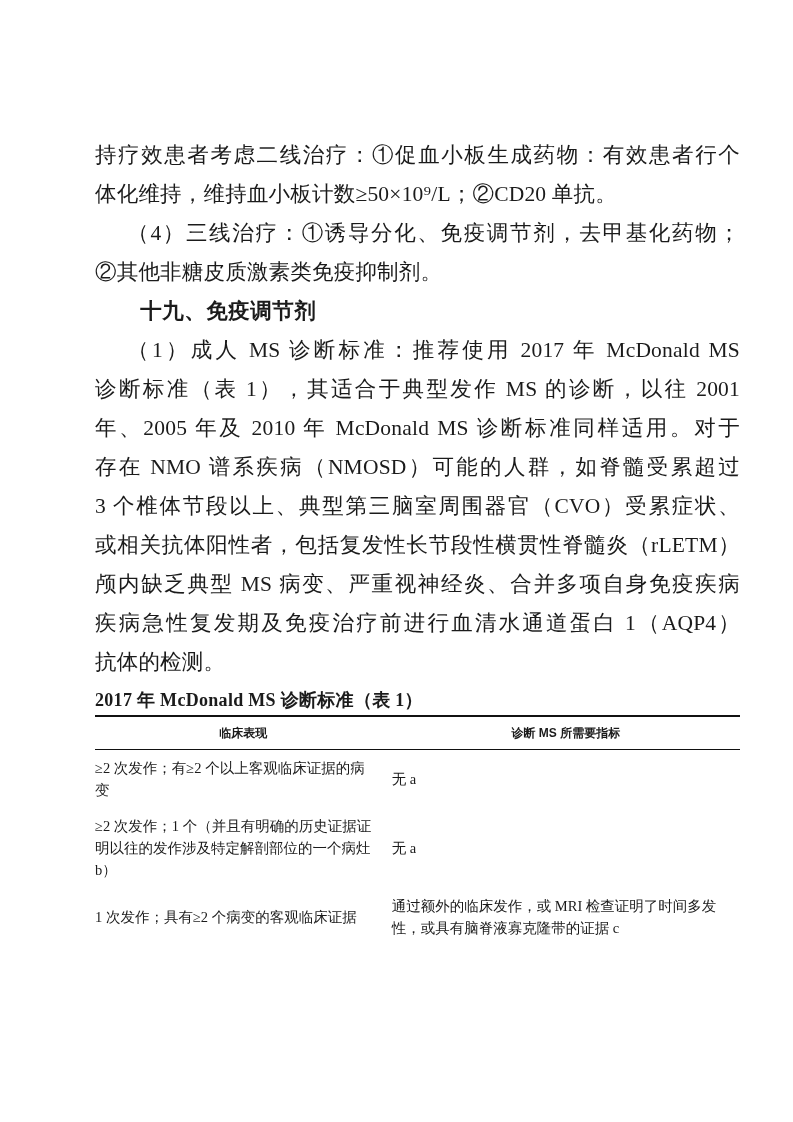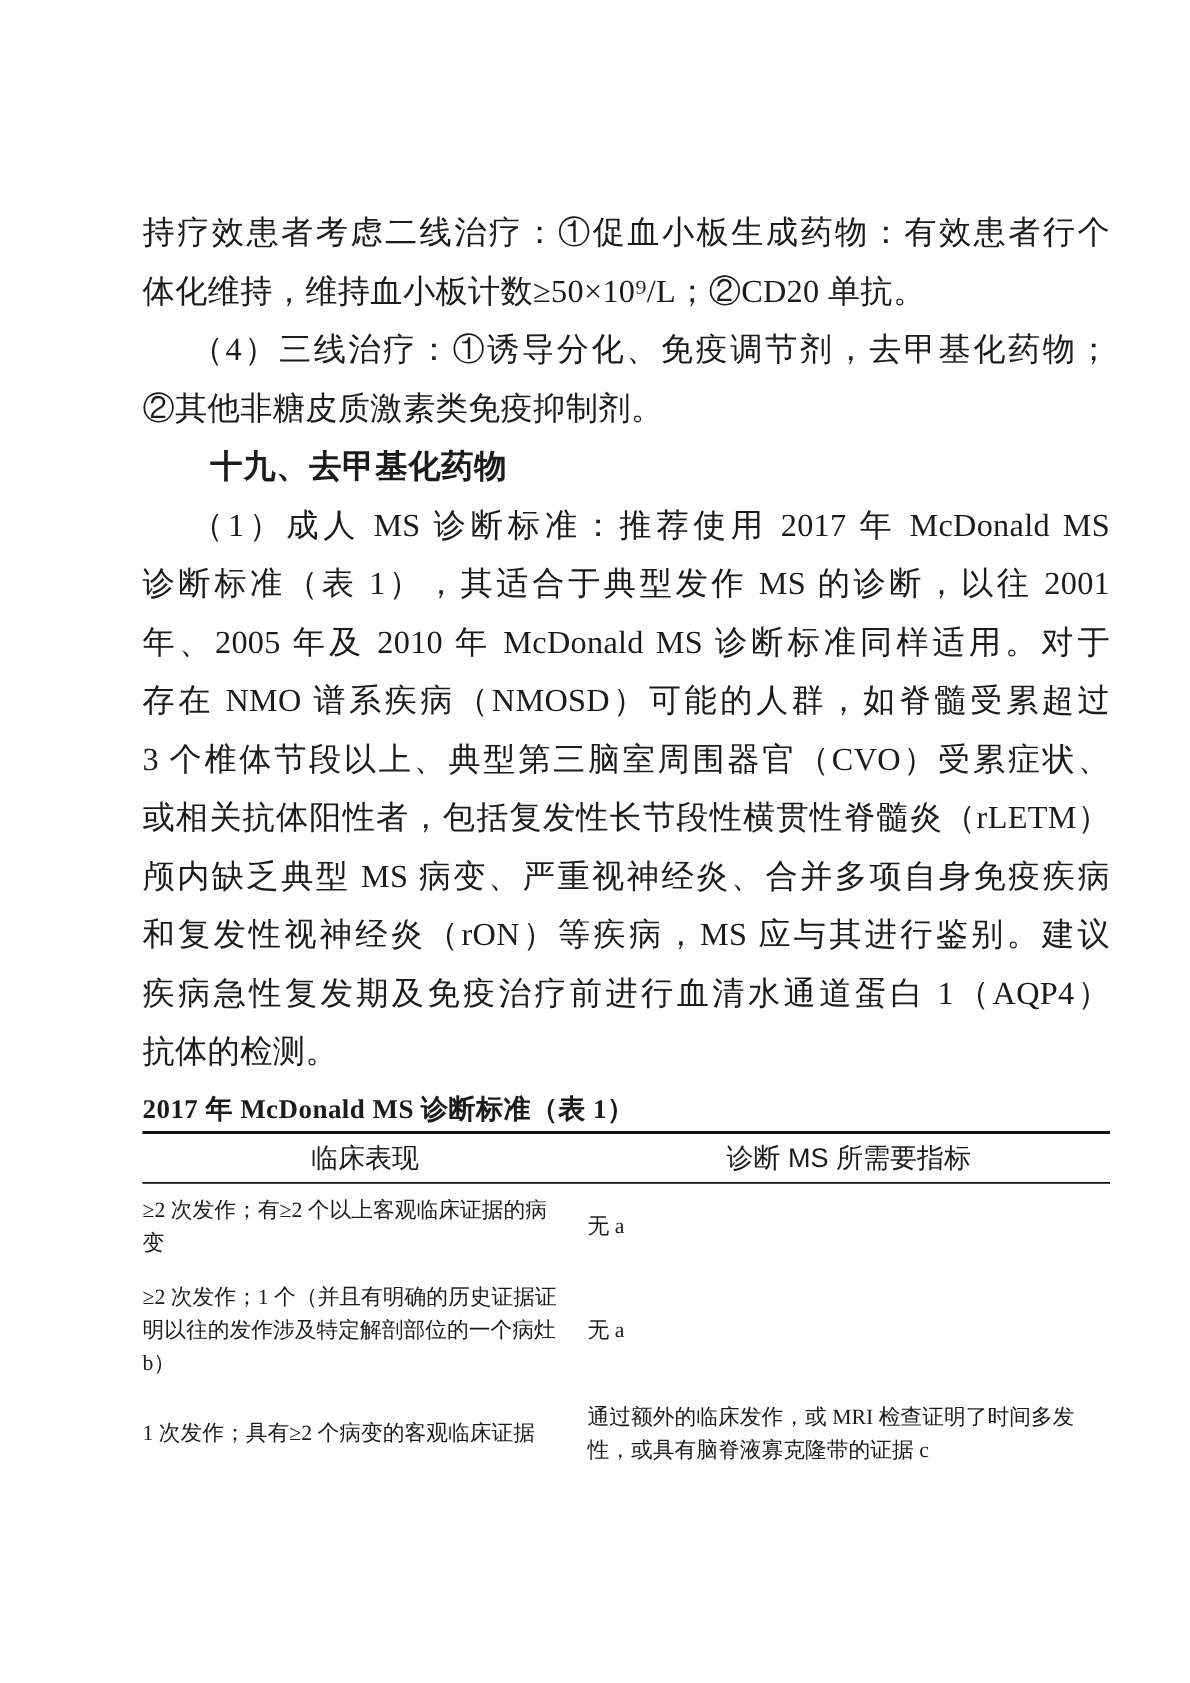--- a/index.html
+++ b/index.html
@@ -55,22 +55,22 @@
     border-collapse: collapse;
     table-layout: fixed;
     margin-top: 2px;
   }
   table.ms-table thead tr {
     border-top: 2.2px solid #111111;
     border-bottom: 1.3px solid #111111;
   }
   table.ms-table th {
     font-family: "Liberation Sans", "DejaVu Sans", sans-serif;
-    font-weight: 400;
-    font-size: 18px;
+    font-weight: 700;
+    font-size: 12px;
     line-height: 20px;
     padding: 6px 0;
     text-align: center;
   }
   table.ms-table td {
     font-size: 14.5px;
     line-height: 22px;
     vertical-align: middle;
     padding: 7px 0;
     text-align: left;
@@ -106,29 +106,28 @@
 </head>
 <body>
 
 <div class="page">
 
   <div class="body-text">
       <div class="line j">持疗效患者考虑二线治疗：①促血小板生成药物：有效患者行个</div>
       <div class="line end-line">体化维持，维持血小板计数≥50×10⁹/L；②CD20 单抗。</div>
       <div class="line j ind">（4）三线治疗：①诱导分化、免疫调节剂，去甲基化药物；</div>
       <div class="line end-line">②其他非糖皮质激素类免疫抑制剂。</div>
-      <div class="line heading">十九、去甲基化药物</div>
+      <div class="line heading">十九、免疫调节剂</div>
       <div class="line j ind">（1）成人 MS 诊断标准：推荐使用 2017 年 McDonald MS</div>
       <div class="line j">诊断标准（表 1），其适合于典型发作 MS 的诊断，以往 2001</div>
       <div class="line j">年、2005 年及 2010 年 McDonald MS 诊断标准同样适用。对于</div>
       <div class="line j">存在 NMO 谱系疾病（NMOSD）可能的人群，如脊髓受累超过</div>
       <div class="line j">3 个椎体节段以上、典型第三脑室周围器官（CVO）受累症状、</div>
       <div class="line j">或相关抗体阳性者，包括复发性长节段性横贯性脊髓炎（rLETM）</div>
       <div class="line j">颅内缺乏典型 MS 病变、严重视神经炎、合并多项自身免疫疾病</div>
-      <div class="line j">和复发性视神经炎（rON）等疾病，MS 应与其进行鉴别。建议</div>
       <div class="line j">疾病急性复发期及免疫治疗前进行血清水通道蛋白 1（AQP4）</div>
       <div class="line end-line">抗体的检测。</div>
     </div>
 
   <div class="table-title">2017 年 McDonald MS 诊断标准（表 1）</div>
 
   <table class="ms-table">
     <thead>
       <tr id="table-head-row">
           <th class="col-clinical">临床表现</th>

